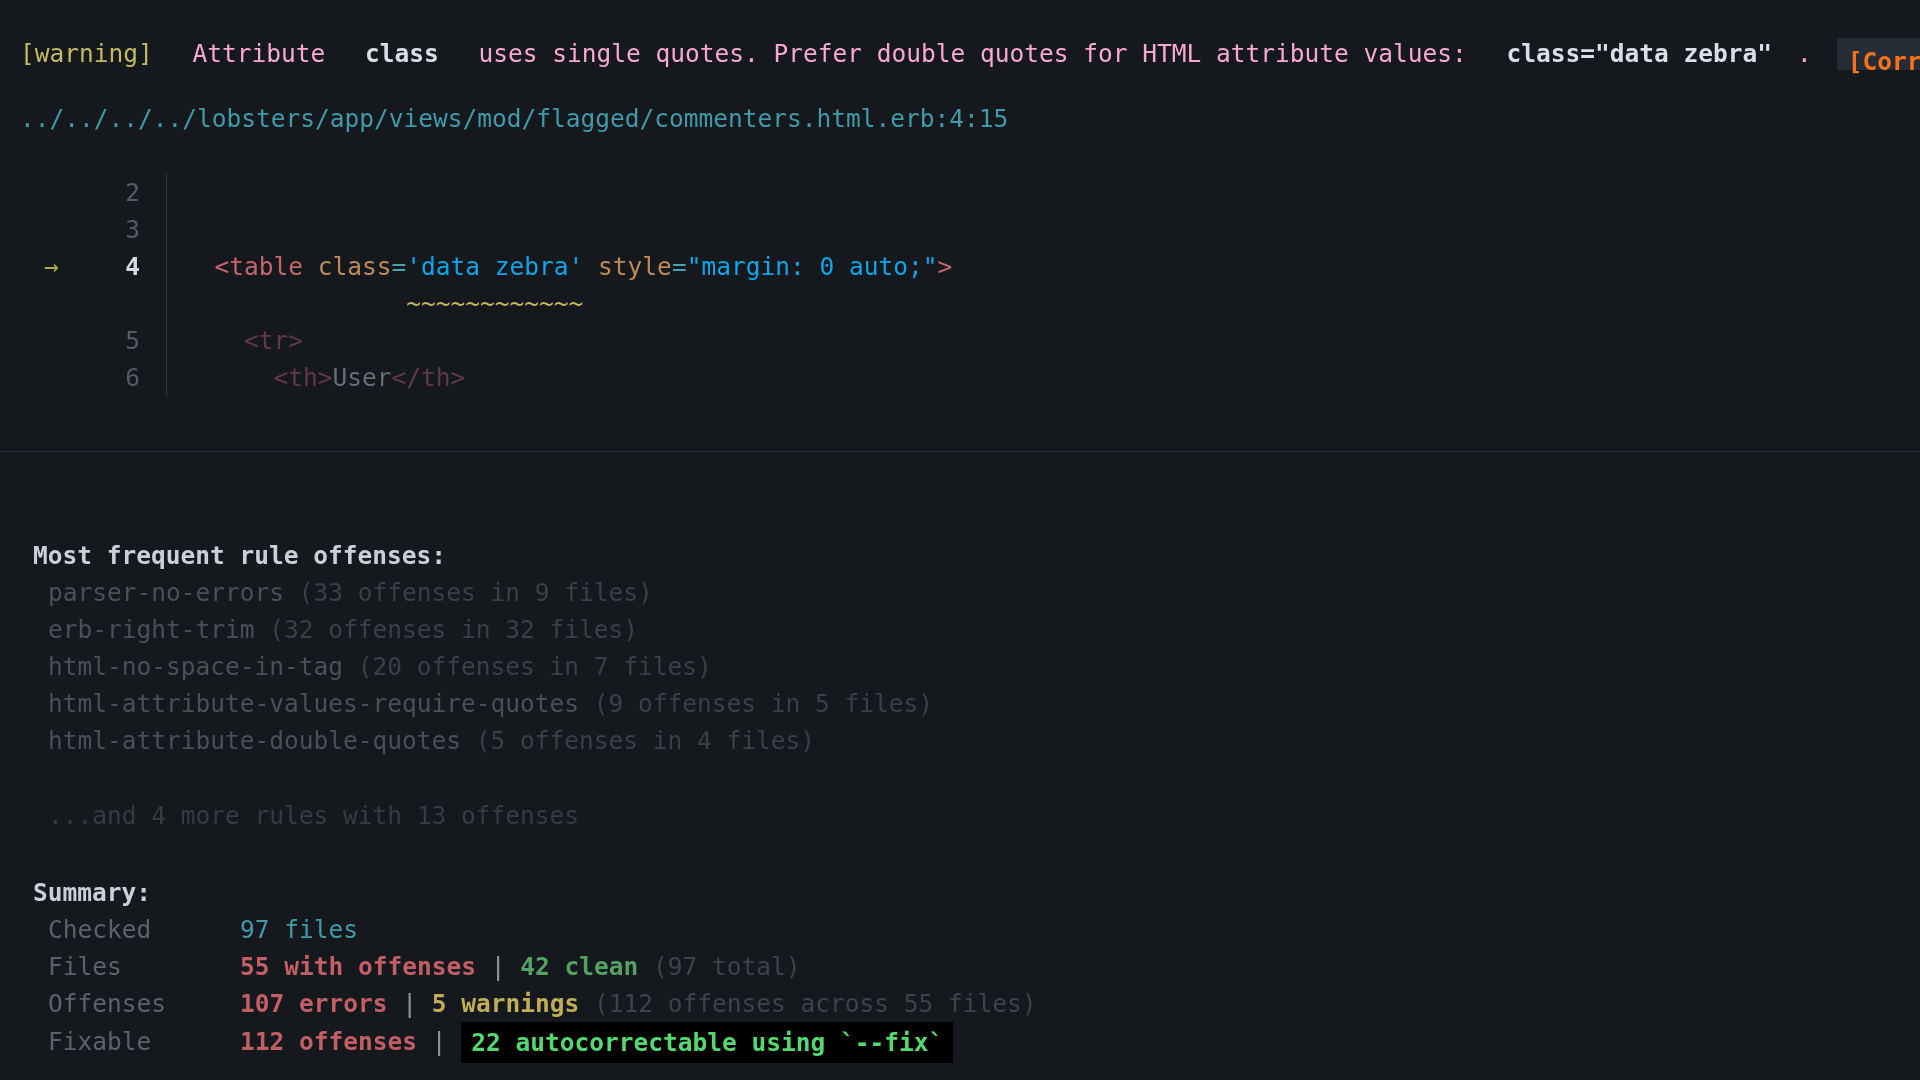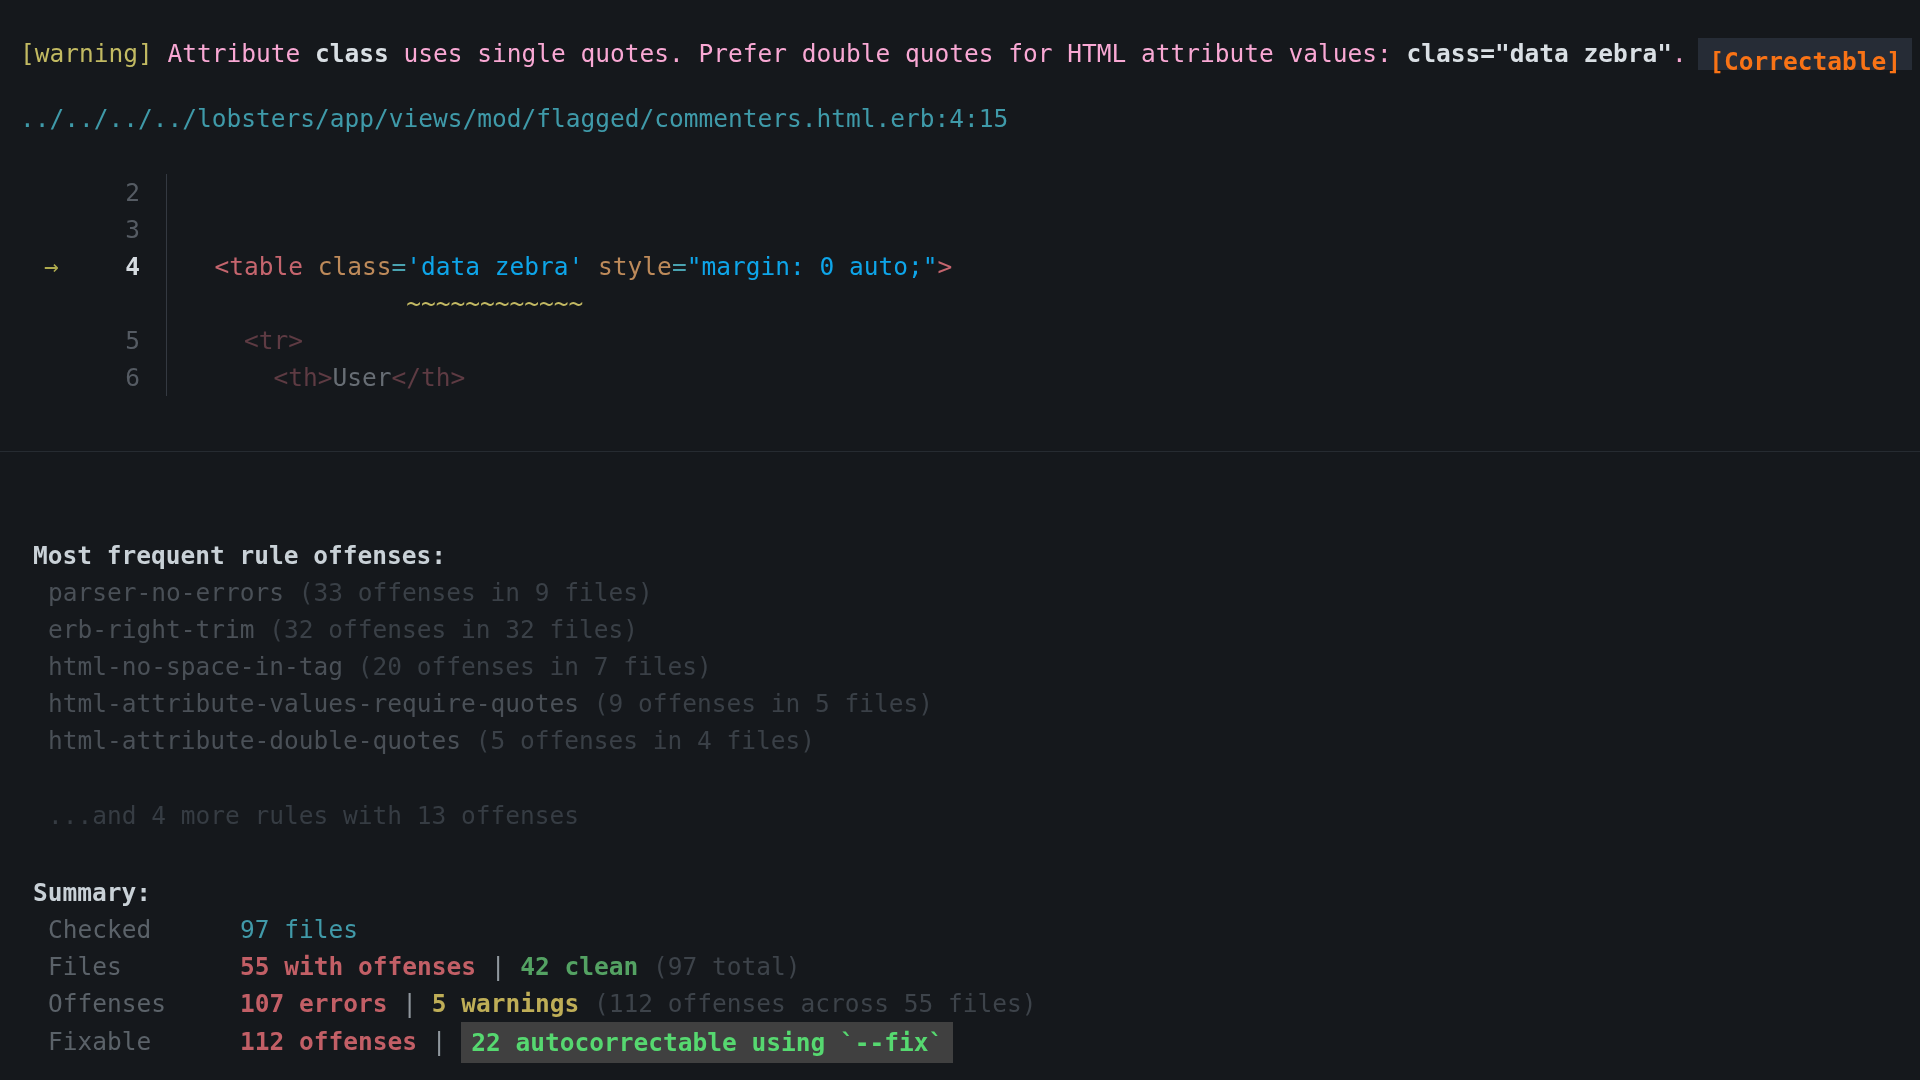--- a/index.html
+++ b/index.html
@@ -12,21 +12,21 @@
     font-family: "DejaVu Sans Mono", monospace;
     font-size: 24.5px;
     color: #a9b0b6;
     padding: 30px 8px 0 20px;
   }
   .row { white-space: pre; line-height: 37px; height: 37px; }
 
   
   .warning-line {
     display: flex; align-items: center;
-    white-space: pre; height: 48px; line-height: 48px;
+    white-space: pre; height: 48px; line-height: 48px; gap: 25px;
   }
   .sev-warning { color: #c2ba62; }
   .fg { color: #f9a8d4; }
   .bold-white { color: #d9dfe4; font-weight: bold; }
   .badge-correctable {
     margin-left: auto;
     background: #262c36; color: #f97316; font-weight: bold;
     padding: 0 11px; height: 32px; line-height: 48px;
   }
 
@@ -74,21 +74,21 @@
   .summary-heading { margin-top: 40px; }
   .sum-label { display: inline-block; width: 192px; color: #5b6269; }
   .val-teal { color: #419aa9; }
   .val-red { color: #c25f66; font-weight: bold; }
   .val-green { color: #54a263; font-weight: bold; }
   .val-yellow { color: #bfae57; font-weight: bold; }
   .pipe { color: #90979e; }
   .dim-paren { color: #3d434a; }
   .badge-fix {
     display: inline-block; position: relative;
-    background: #404040; color: #56d870; font-weight: bold;
+    background: #000000; color: #56d870; font-weight: bold;
     padding: 0 10px; height: 41px; line-height: 41px; vertical-align: middle;
   }
 </style>
 </head>
 <body>
 
 <div>
 
   <div class="warning-line"><span class="sev-warning">[warning]</span><span class="fg"> Attribute </span><span class="bold-white">class</span><span class="fg"> uses single quotes. Prefer double quotes for HTML attribute values: </span><span class="bold-white">class="data zebra"</span><span class="fg">.</span><span class="badge-correctable">[Correctable]</span></div>
 

